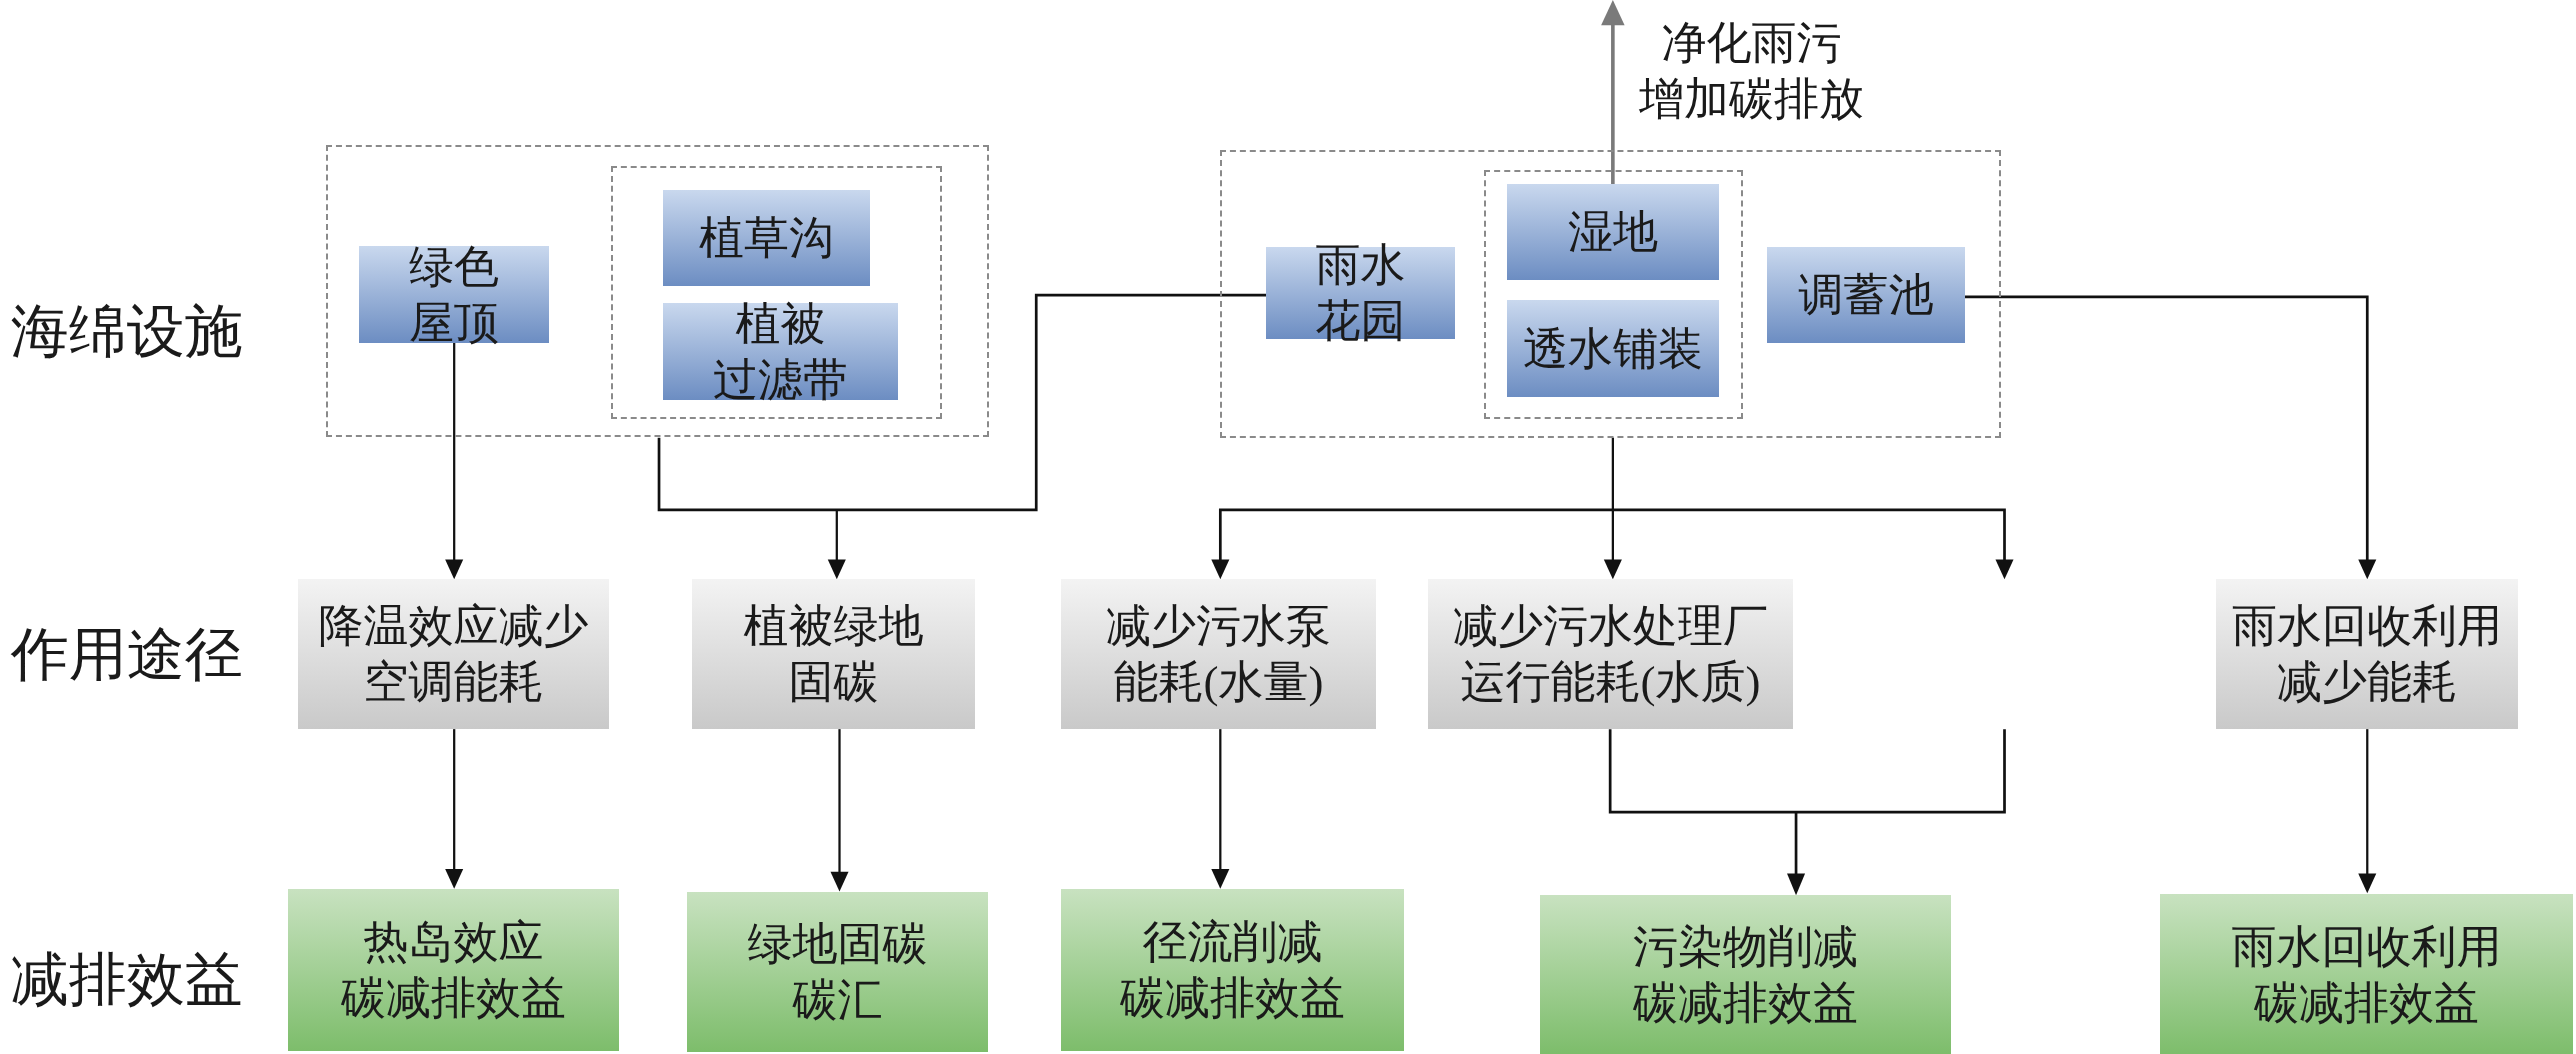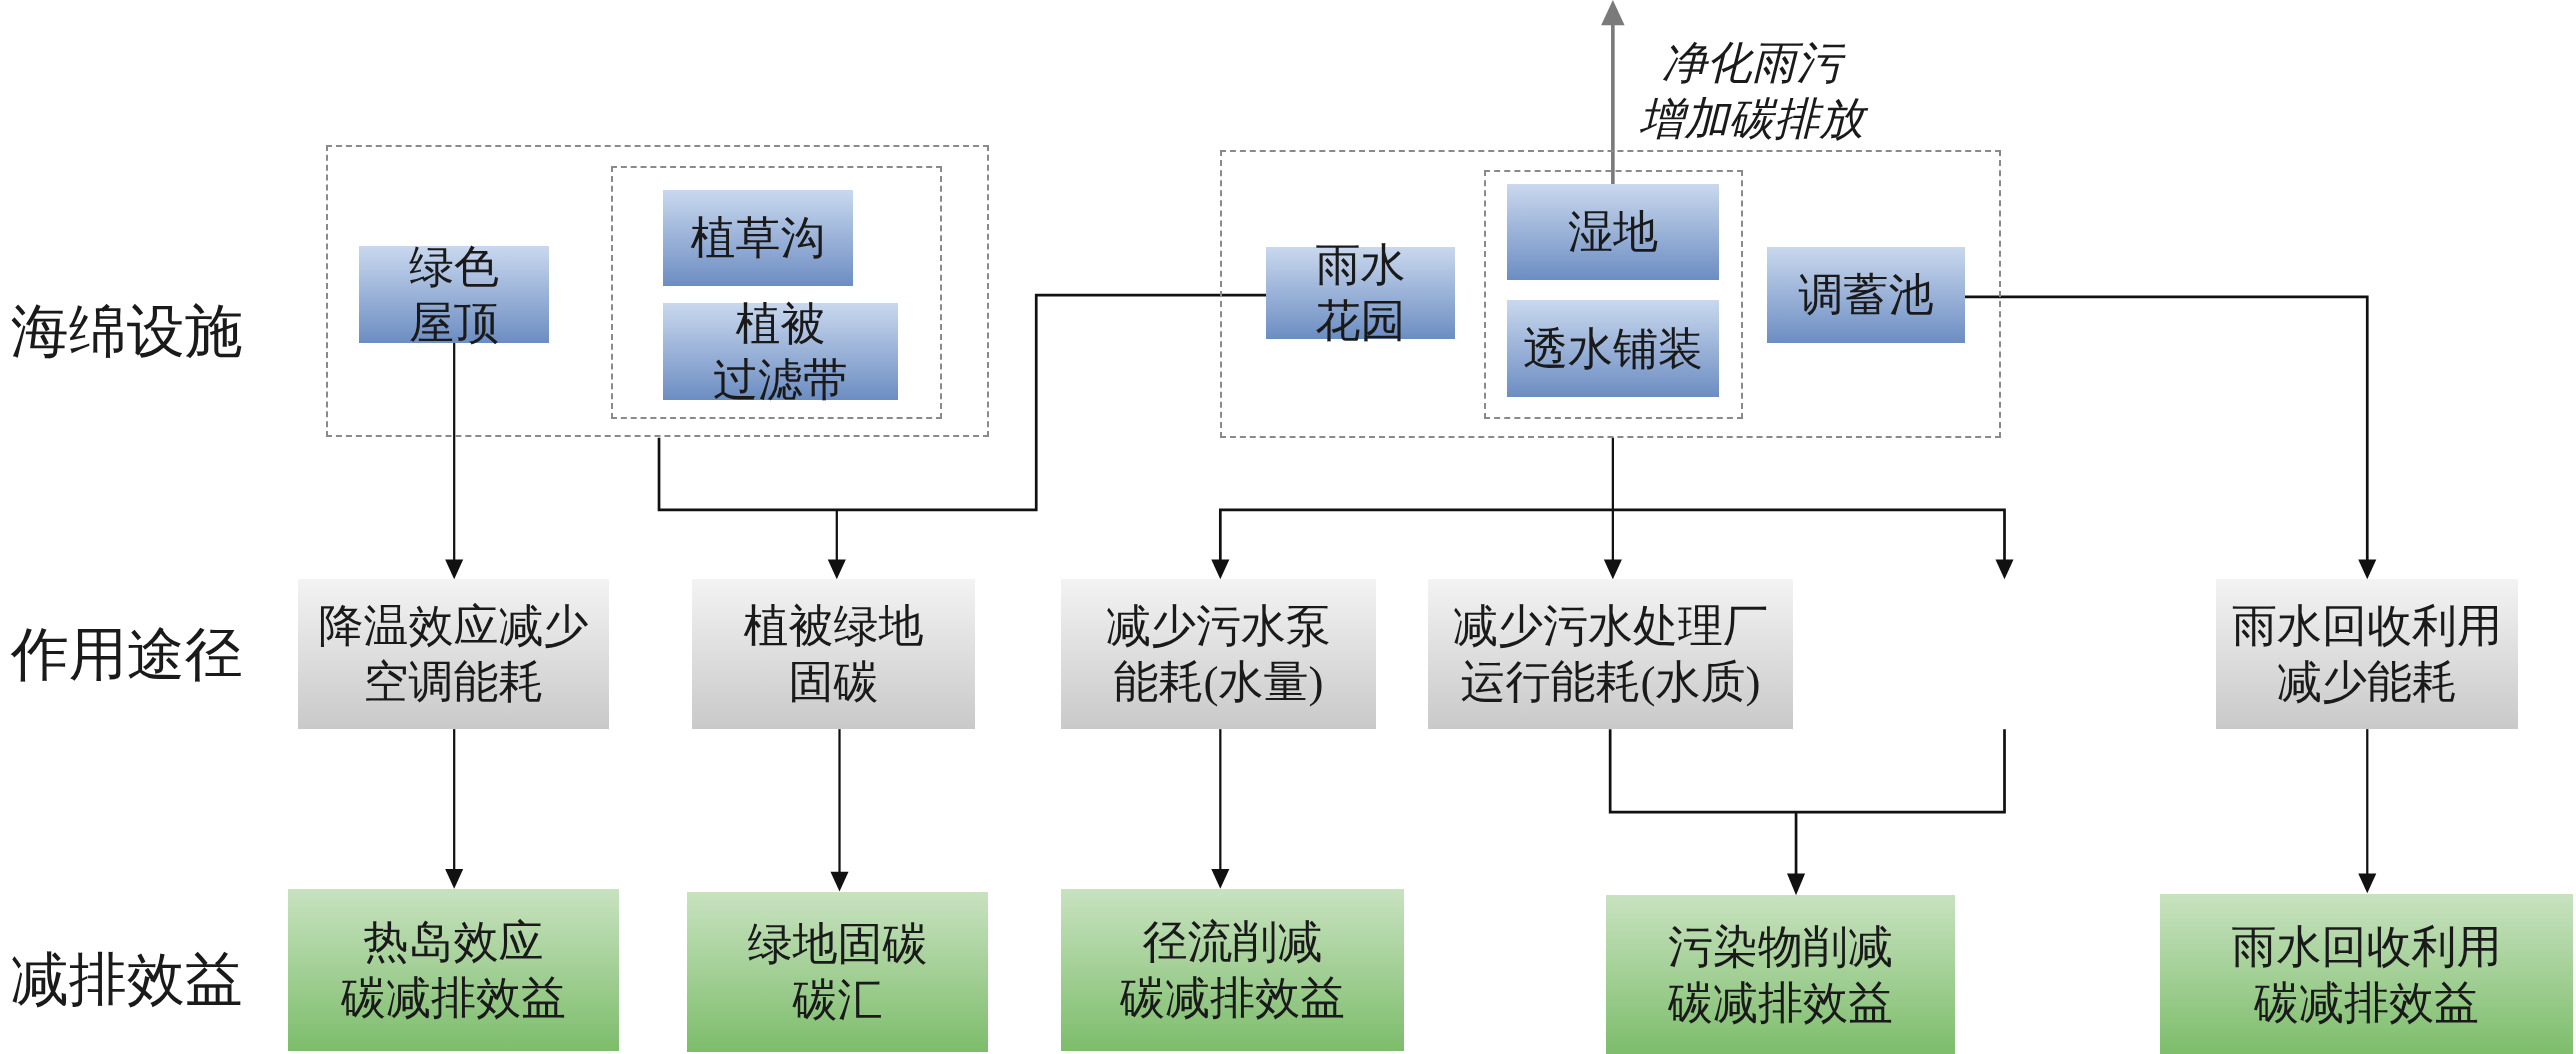--- a/index.html
+++ b/index.html
@@ -52,31 +52,31 @@
     <line x1="1990" y1="900" x2="1990" y2="970" stroke="#111" stroke-width="3"></line>
     <path d="M1980,968 L2000,968 L1990,992 z" fill="#111"></path>
     <line x1="2623" y1="808" x2="2623" y2="970" stroke="#111" stroke-width="2.5"></line>
     <path d="M2613,968 L2633,968 L2623,990 z" fill="#111"></path>
   </svg>
 
   <div class="lbl" style="left:10.8px;top:293px">海绵设施</div>
   <div class="lbl" style="left:10.8px;top:616px">作用途径</div>
   <div class="lbl" style="left:10.8px;top:941px">减排效益</div>
 
-  <div class="box" style="left:1625px;top:28px;width:253px;height:126px;background:none;font-style:italic;">净化雨污
+  <div class="box" style="left:1625px;top:8px;width:253px;height:126px;background:none;">净化雨污
 增加碳排放</div>
 
   <div class="dash" style="left:326px;top:145px;width:663px;height:292px"></div>
   <div class="dash" style="left:611px;top:166px;width:331px;height:253px"></div>
   <div class="dash" style="left:1220px;top:150px;width:781px;height:288px"></div>
   <div class="dash" style="left:1484px;top:170px;width:259px;height:249px"></div>
 
   <div class="box blue" style="left:359px;top:246px;width:190px;height:97px">绿色
 屋顶</div>
-  <div class="box blue" style="left:663px;top:190px;width:190px;height:96px">植草沟</div>
+  <div class="box blue" style="left:663px;top:190px;width:207px;height:96px">植草沟</div>
   <div class="box blue" style="left:1266px;top:247px;width:189px;height:92px">雨水
 花园</div>
   <div class="box blue" style="left:663px;top:303px;width:235px;height:97px">植被
 过滤带</div>
   <div class="box blue" style="left:1507px;top:184px;width:212px;height:96px">湿地</div>
   <div class="box blue" style="left:1507px;top:300px;width:212px;height:97px">透水铺装</div>
   <div class="box blue" style="left:1767px;top:247px;width:198px;height:96px">调蓄池</div>
 
   <div class="box gray" style="left:298px;top:579px;width:311px;height:150px">降温效应减少
 空调能耗</div>
@@ -88,18 +88,18 @@
 能耗(水量)</div>
   <div class="box gray" style="left:2216px;top:579px;width:302px;height:150px">雨水回收利用
 减少能耗</div>
 
   <div class="box green" style="left:288px;top:889px;width:331px;height:162px">热岛效应
 碳减排效益</div>
   <div class="box green" style="left:687px;top:892px;width:301px;height:160px">绿地固碳
 碳汇</div>
   <div class="box green" style="left:1061px;top:889px;width:343px;height:162px">径流削减
 碳减排效益</div>
-  <div class="box green" style="left:1606px;top:895px;width:349px;height:159px">污染物削减
+  <div class="box green" style="left:1540px;top:895px;width:411px;height:159px">污染物削减
 碳减排效益</div>
   <div class="box green" style="left:2160px;top:894px;width:413px;height:161px">雨水回收利用
 碳减排效益</div>
 </div>
 
 
 </body></html>

